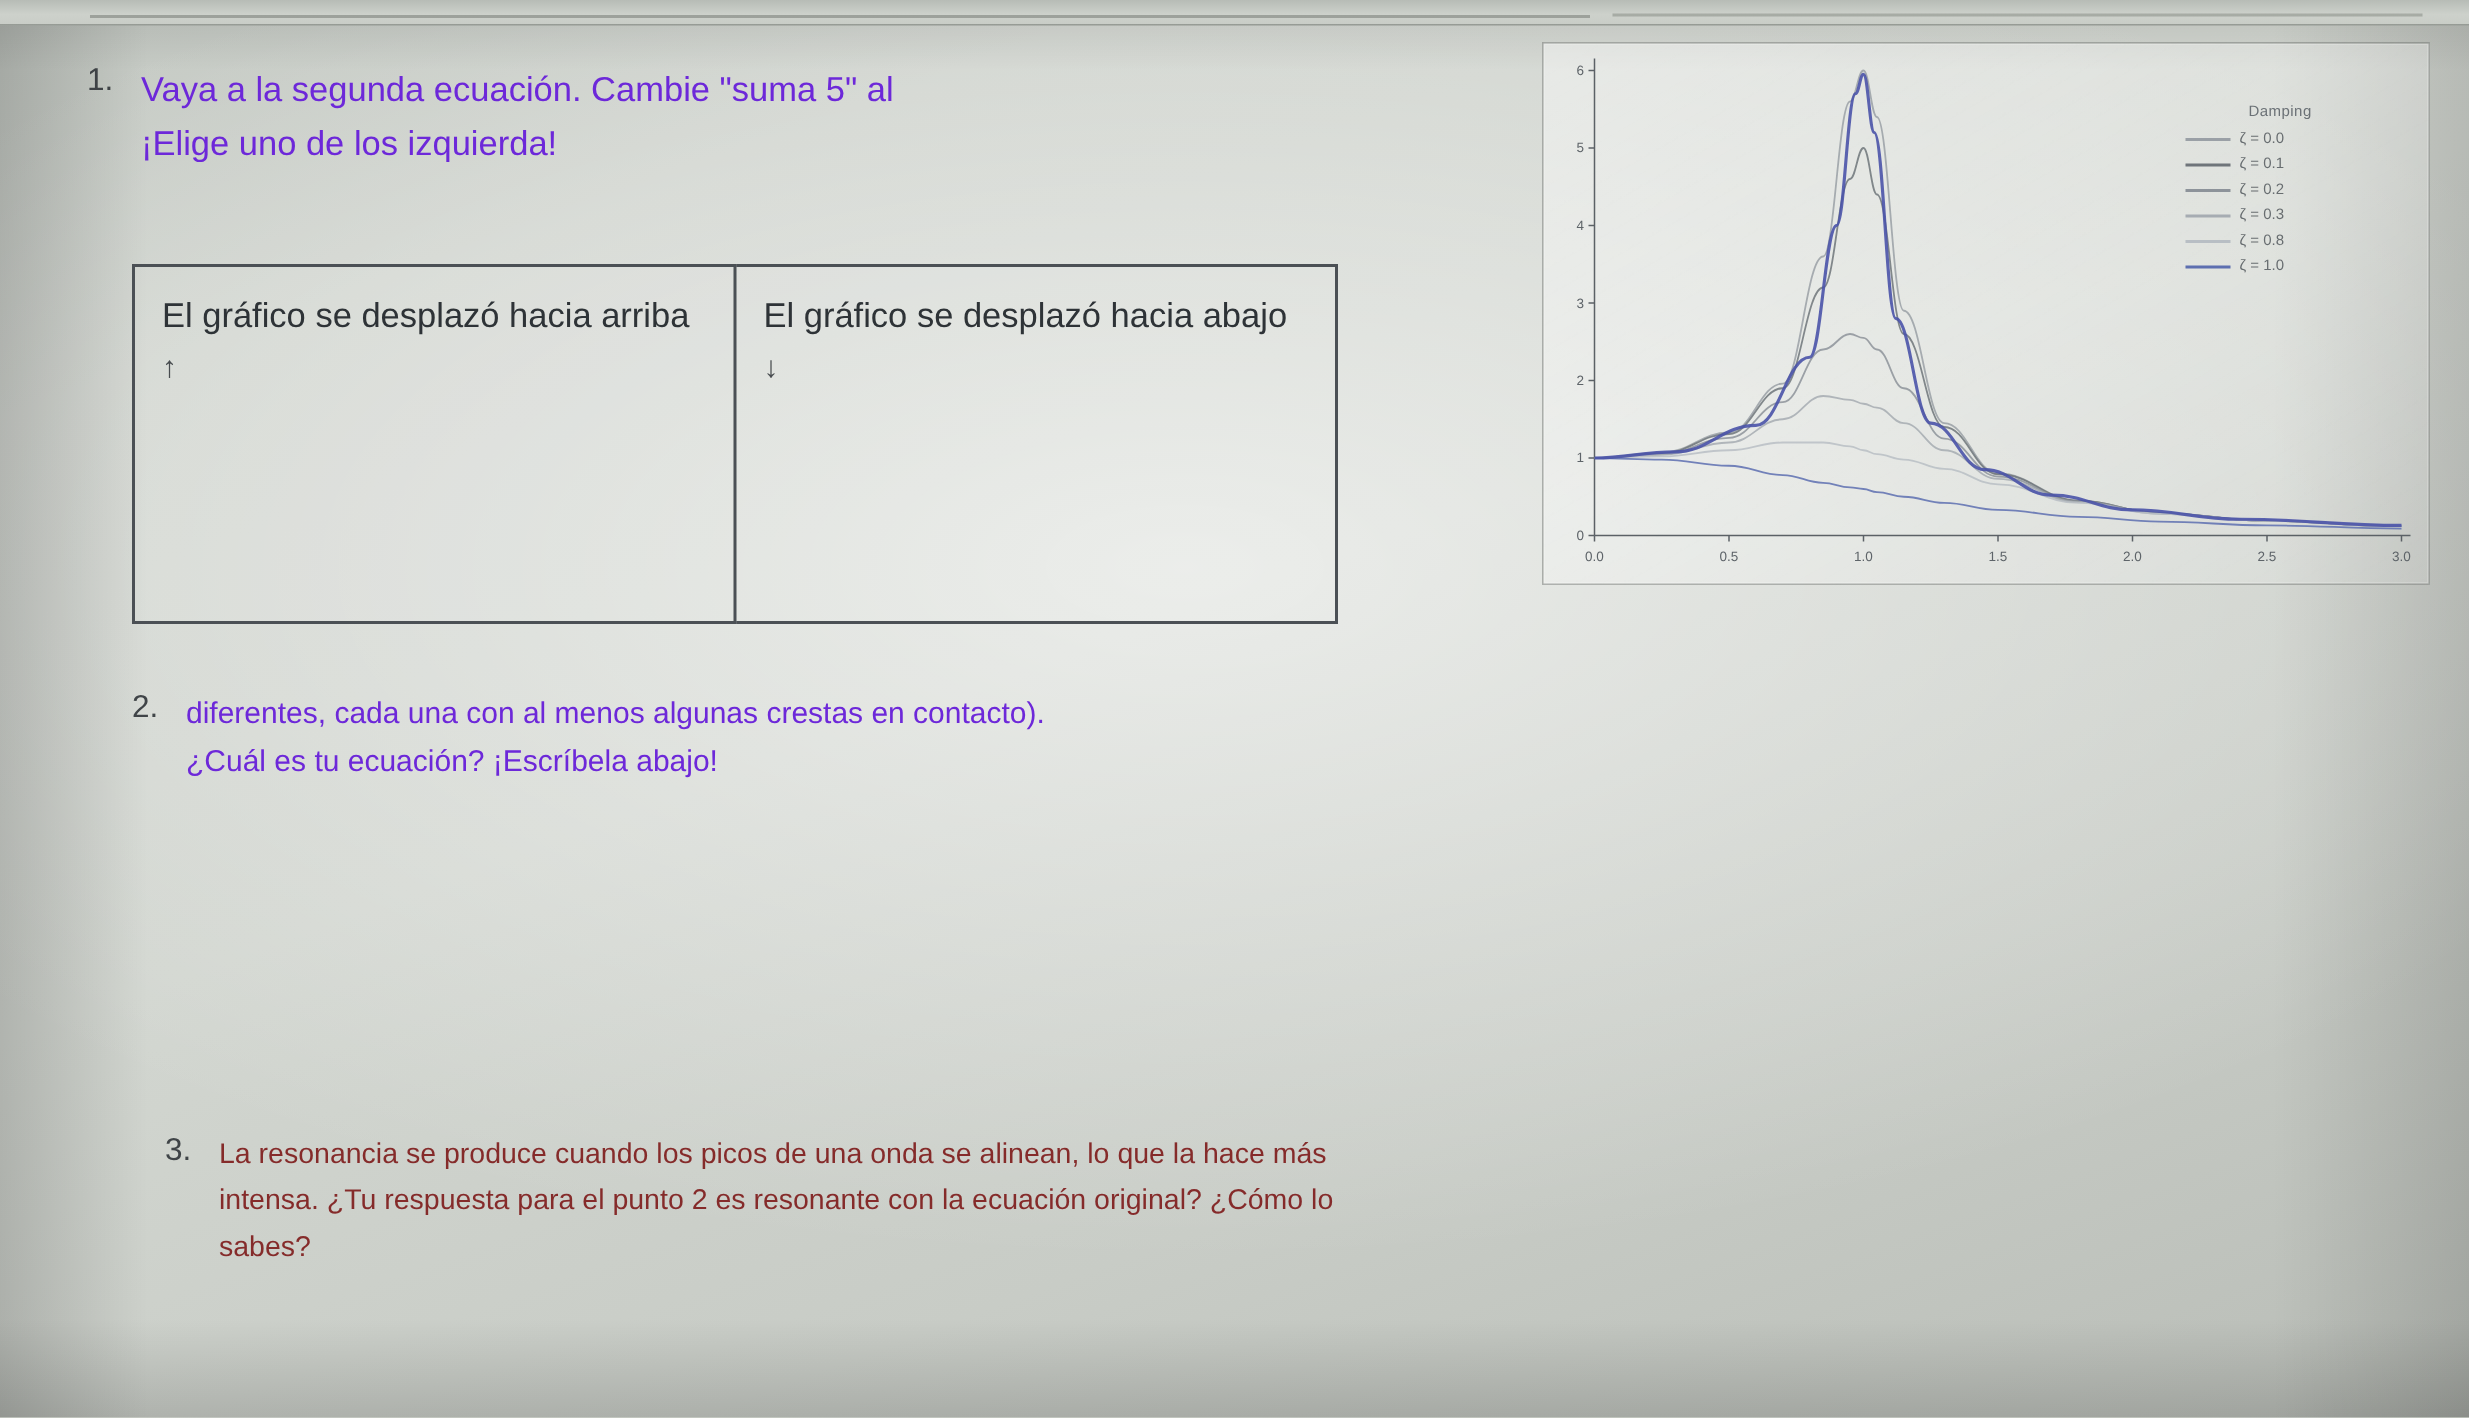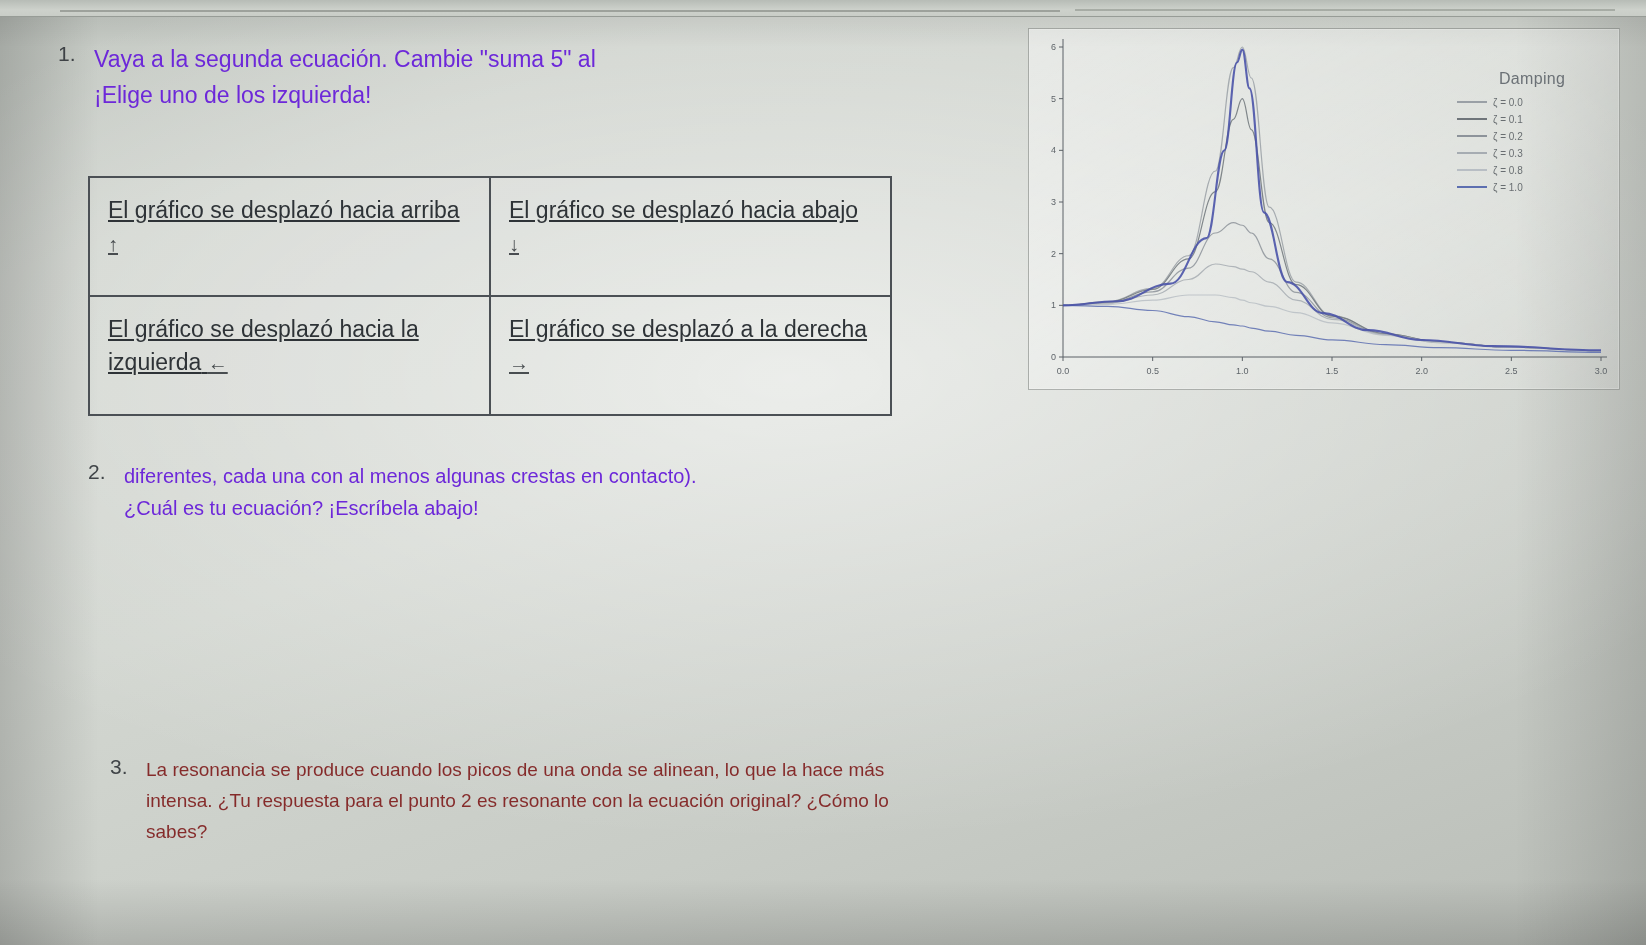--- a/index.html
+++ b/index.html
@@ -102,21 +102,20 @@
     background: rgba(255,255,255,0.06);
   }
   .options-table td {
     border: 2px solid #4b5055;
     width: 50%;
     vertical-align: top;
     padding: 16px 18px 10px 18px;
     font-size: 23px;
     line-height: 1.45;
     color: #2e3337;
-    text-decoration: underline;
   }
   .opt-arrow {
     font-size: 20px;
     opacity: 0.85;
   }
 
   
   .chart-wrap {
     position: absolute;
     left: 1028px;
@@ -132,21 +131,21 @@
   .legend {
     position: absolute;
     right: 12px;
     top: 38px;
     width: 150px;
     font-size: 11px;
     color: #4a5055;
     line-height: 1.55;
   }
   .legend .legend-title {
-    font-size: 16px;
+    font-size: 10px;
     color: #6b7176;
     margin-bottom: 2px;
     padding-left: 42px;
     letter-spacing: 0.3px;
   }
   .legend-row {
     display: flex;
     align-items: center;
     gap: 6px;
     height: 17px;
@@ -189,30 +188,20 @@
   <table class="options-table soft">
     <tbody>
         <tr>
       <td>
         <span>El gráfico se desplazó hacia arriba</span>
         <span class="opt-arrow">↑</span>
       </td>
       <td>
         <span>El gráfico se desplazó hacia abajo</span>
         <span class="opt-arrow">↓</span>
-      </td>
-    </tr>
-    <tr>
-      <td>
-        <span>El gráfico se desplazó hacia la izquierda</span>
-        <span class="opt-arrow">←</span>
-      </td>
-      <td>
-        <span>El gráfico se desplazó a la derecha</span>
-        <span class="opt-arrow">→</span>
       </td>
     </tr>
   </tbody>
     </table>
 
   <div class="q soft" id="q2">
     <div class="q-num">2.</div>
     <div class="q-body">
       <div class="line">diferentes, cada una con al menos algunas crestas en contacto).</div>
       <div class="line">

